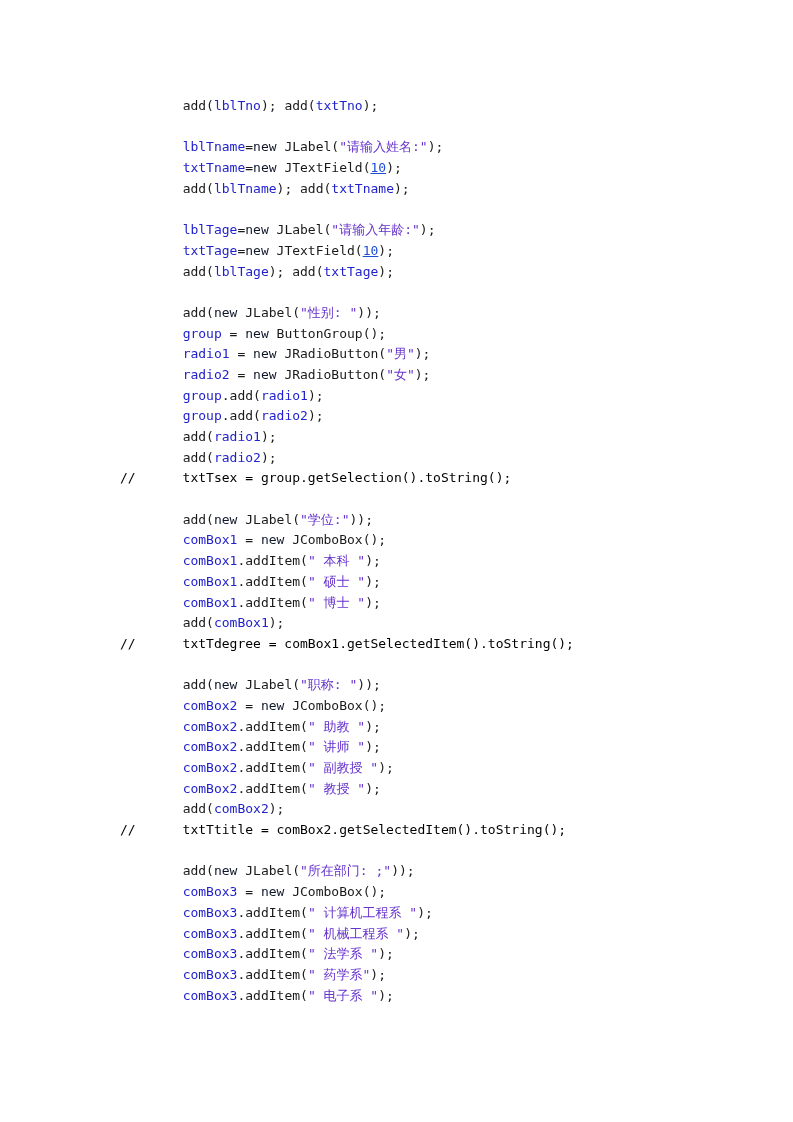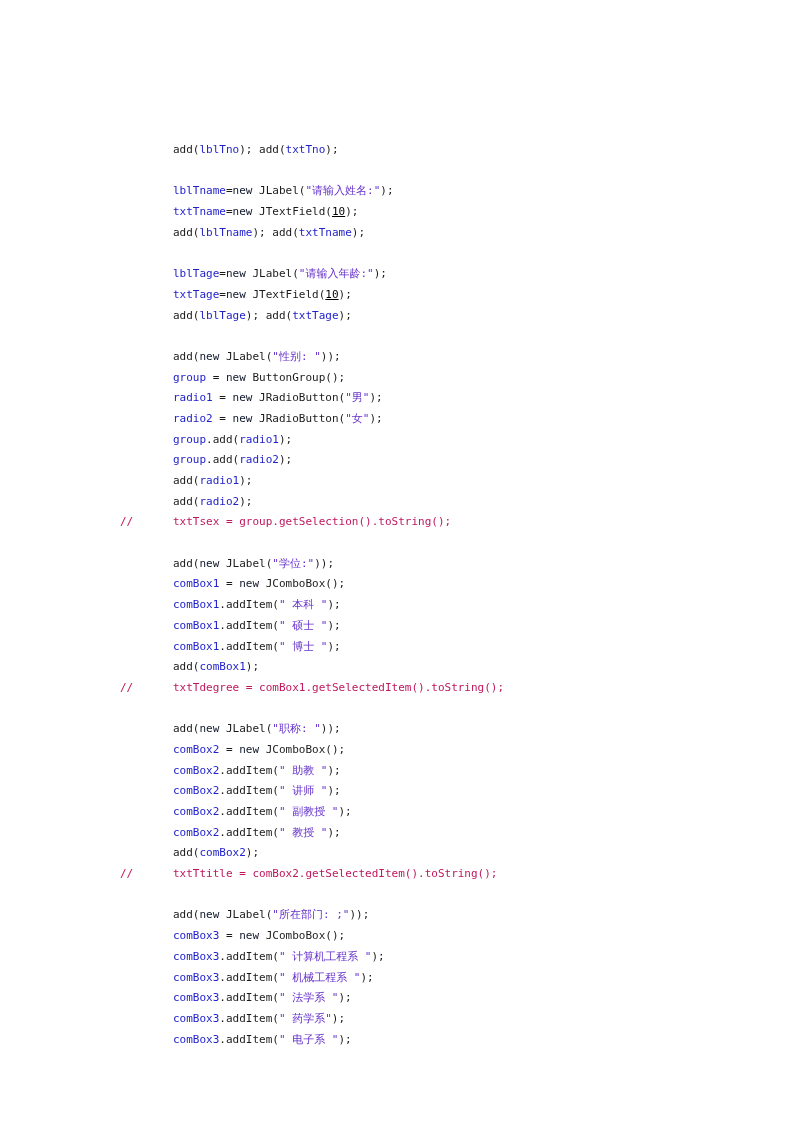--- a/index.html
+++ b/index.html
@@ -17,41 +17,40 @@
     width: 793px;
     height: 1122px;
     background: #ffffff;
     overflow: hidden;
   }
   #code-listing {
     position: absolute;
     left: 120px;
     top: 96px;
     width: 650px;
-    font-size: 11px;
+    font-size: 13px;
     line-height: 20.7px;
     white-space: pre;
     color: #1a1a1a;
     letter-spacing: 0px;
-    margin-top: 44px;
   }
   .code-line {
     height: 20.7px;
     white-space: pre;
   }
   .code-line.blank {
     height: 20.7px;
   }
   
   .tk-plain   { color: #1a1a1a; }
   .tk-var     { color: #2222cc; }
   .tk-kw      { color: #0f172a; }
   .tk-str     { color: #6633cc; }
-  .tk-comment { color: #be185d; }
-  .tk-num     { color: #000000; text-decoration: underline; }
+  .tk-comment { color: #000000; }
+  .tk-num     { color: #1d4ed8; text-decoration: underline; }
   
   .ul {
     text-decoration-thickness: 1px;
     text-underline-offset: 2px;
   }
 </style>
 </head>
 <body>
 
 <div id="page">

